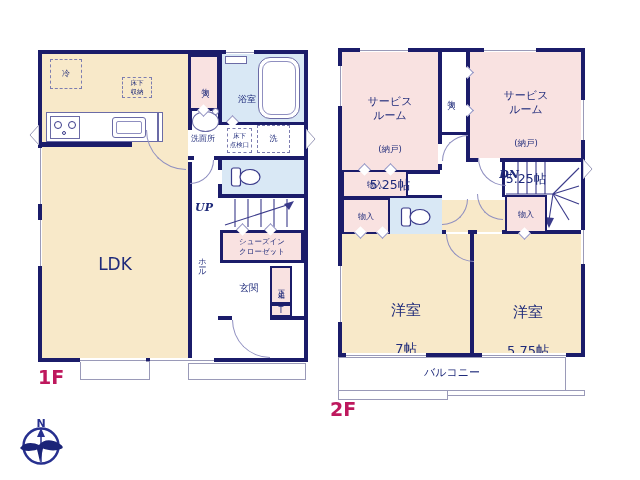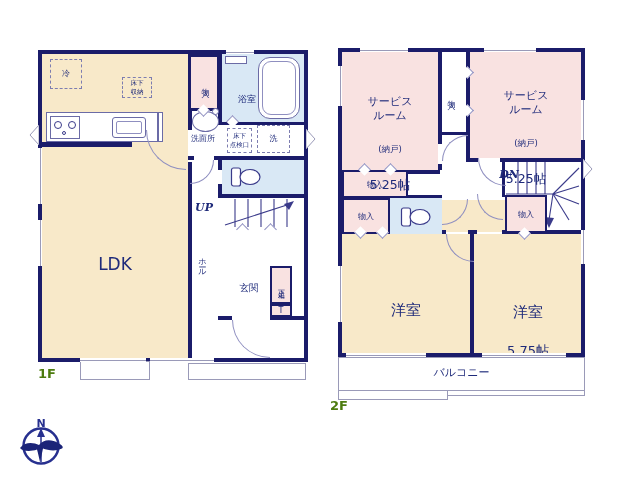--- a/index.html
+++ b/index.html
@@ -33,21 +33,21 @@
           border-left:1px solid var(--line,#8f8fc0); border-top:1px solid var(--line,#8f8fc0);
           transform:rotate(45deg); }
   .chev.d { transform:rotate(225deg); }
   .chev.r { transform:rotate(135deg); }
   .winh { position:absolute; height:4px; background:#fff; }
   .winh::before { content:''; position:absolute; left:0; right:0; top:1.5px; height:1px; background:#9a9ab8; }
   .winv { position:absolute; width:4px; background:#fff; }
   .winv::before { content:''; position:absolute; top:0; bottom:0; left:1.5px; width:1px; background:#9a9ab8; }
   .outline { position:absolute; border:1px solid #9a9ab8; background:#fff; }
   .serif { font-family:"DejaVu Serif", serif; font-style:italic; font-weight:bold; }
-  .flabel { position:absolute; color:#4d7c0f; font-weight:600; font-size:13px; }
+  .flabel { position:absolute; color:#be185d; font-weight:600; font-size:19px; }
   .wm { position:absolute; color: var(--watermark,#d8d8db); font-size:23px; font-weight:600; letter-spacing:1px; }
 </style>
 </head>
 <body>
 
 <div id="canvas">
 
   <div class="plan" style="left:38px;top:50px;width:270px;height:312px;">
 
     <div class="room cream" style="left:0;top:0;width:146px;height:304px;"></div>
@@ -115,20 +115,24 @@
         <line x1="13" y1="1" x2="13" y2="29"></line>
           <line x1="26" y1="1" x2="26" y2="29"></line>
         <line x1="39" y1="1" x2="39" y2="29"></line>
           <line x1="52" y1="1" x2="52" y2="29"></line>
         <line x1="65" y1="1" x2="65" y2="29"></line>
         <line x1="3" y1="27" x2="68" y2="6"></line>
       </g>
       <polygon points="72,3 62,6 67,12" fill="#3a3a8a"></polygon>
     </svg>
 
+    <div class="room pink bd cbox" style="left:178px;top:176px;width:84px;height:33px;">
+      <span class="lbl" style="position:static;font-size:7.5px;">シューズイン
+クローゼット</span>
+    </div>
 
     <div class="room pink bd2 cbox" style="left:228px;top:212px;width:22px;height:38px;">
       <span class="v" style="font-size:7px;color:var(--navy,#1e2a7a);">下足箱</span>
     </div>
     <div class="room pink bd2 cbox" style="left:228px;top:250px;width:22px;height:13px;">
       <span style="font-size:8px;color:var(--navy,#1e2a7a);">T</span>
     </div>
 
     <div class="lbl" style="left:28px;top:178px;width:90px;">
       <div style="font-size:17px;">LDK</div>
@@ -215,20 +219,21 @@
     </div>
     <div class="lbl" style="left:138px;top:16px;width:92px;">
       <div style="font-size:11px;">サービス
 ルーム</div>
       <div style="font-size:8.5px;">(納戸)</div>
       <div style="font-size:12.5px;margin-top:1px;">5.25帖</div>
     </div>
     <div class="lbl serif" style="left:152px;top:116px;width:30px;font-size:11px;">DN</div>
     <div class="lbl" style="left:22px;top:228px;width:84px;">
       <div style="font-size:15px;">洋室</div>
+      <div style="font-size:13px;">7帖</div>
     </div>
     <div class="lbl" style="left:144px;top:230px;width:84px;">
       <div style="font-size:15px;">洋室</div>
       <div style="font-size:13px;">5.75帖</div>
     </div>
 
     <div class="arc tl" style="left:100px;top:83px;width:26px;height:26px;"></div>
     <div class="arc bl" style="left:136px;top:106px;width:28px;height:28px;"></div>
     <div class="arc br" style="left:100px;top:147px;width:26px;height:26px;"></div>
     <div class="arc bl" style="left:104px;top:182px;width:28px;height:28px;"></div>
@@ -239,21 +244,21 @@
     <div class="chev" style="left:18px;top:113px;"></div>
     <div class="chev" style="left:44px;top:113px;"></div>
     <div class="chev d" style="left:14px;top:176px;"></div>
     <div class="chev d" style="left:36px;top:176px;"></div>
     <div class="chev d" style="left:178px;top:177px;"></div>
   </div>
 
   <div class="outline" style="left:80px;top:361px;width:70px;height:19px;"></div>
   <div class="outline" style="left:188px;top:363px;width:118px;height:17px;"></div>
 
-  <div class="outline" style="left:338px;top:357px;width:247px;height:34px;">
+  <div class="outline" style="left:338px;top:357px;width:228px;height:34px;">
     <div class="lbl" style="left:0;right:0;top:8px;font-size:11px;">バルコニー</div>
   </div>
   <div class="outline" style="left:338px;top:390px;width:110px;height:10px;"></div>
   <div class="outline" style="left:447px;top:390px;width:138px;height:6px;"></div>
 
   <div class="flabel" style="left:38px;top:366px;">1F</div>
   <div class="flabel" style="left:330px;top:398px;">2F</div>
 
   <div class="winh" style="left:80px;top:358px;width:66px;"></div>
   <div class="winh" style="left:150px;top:358px;width:64px;"></div>

